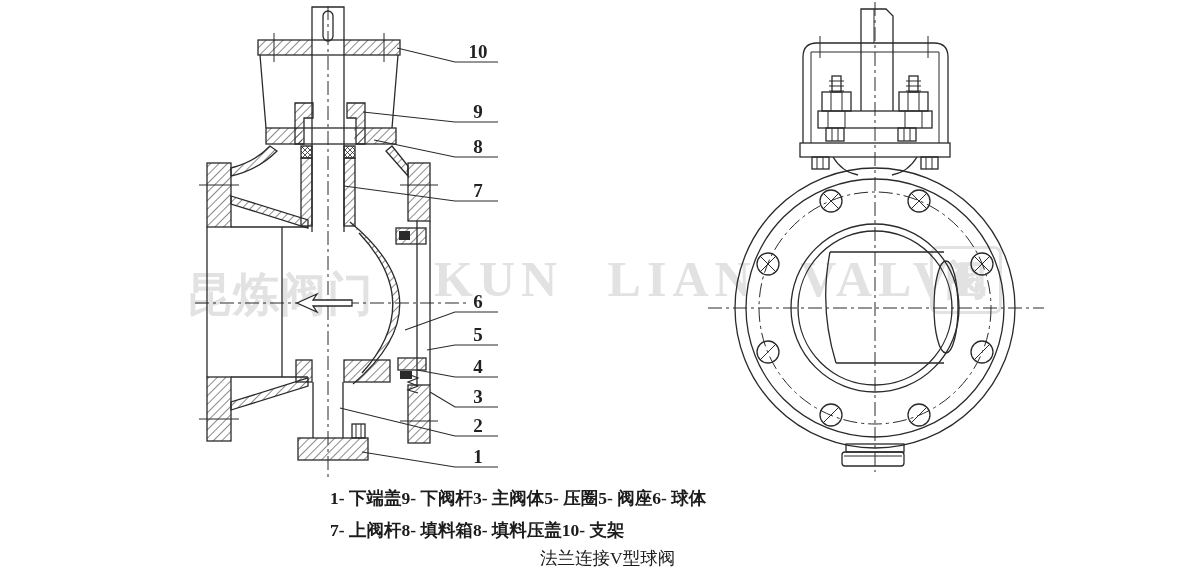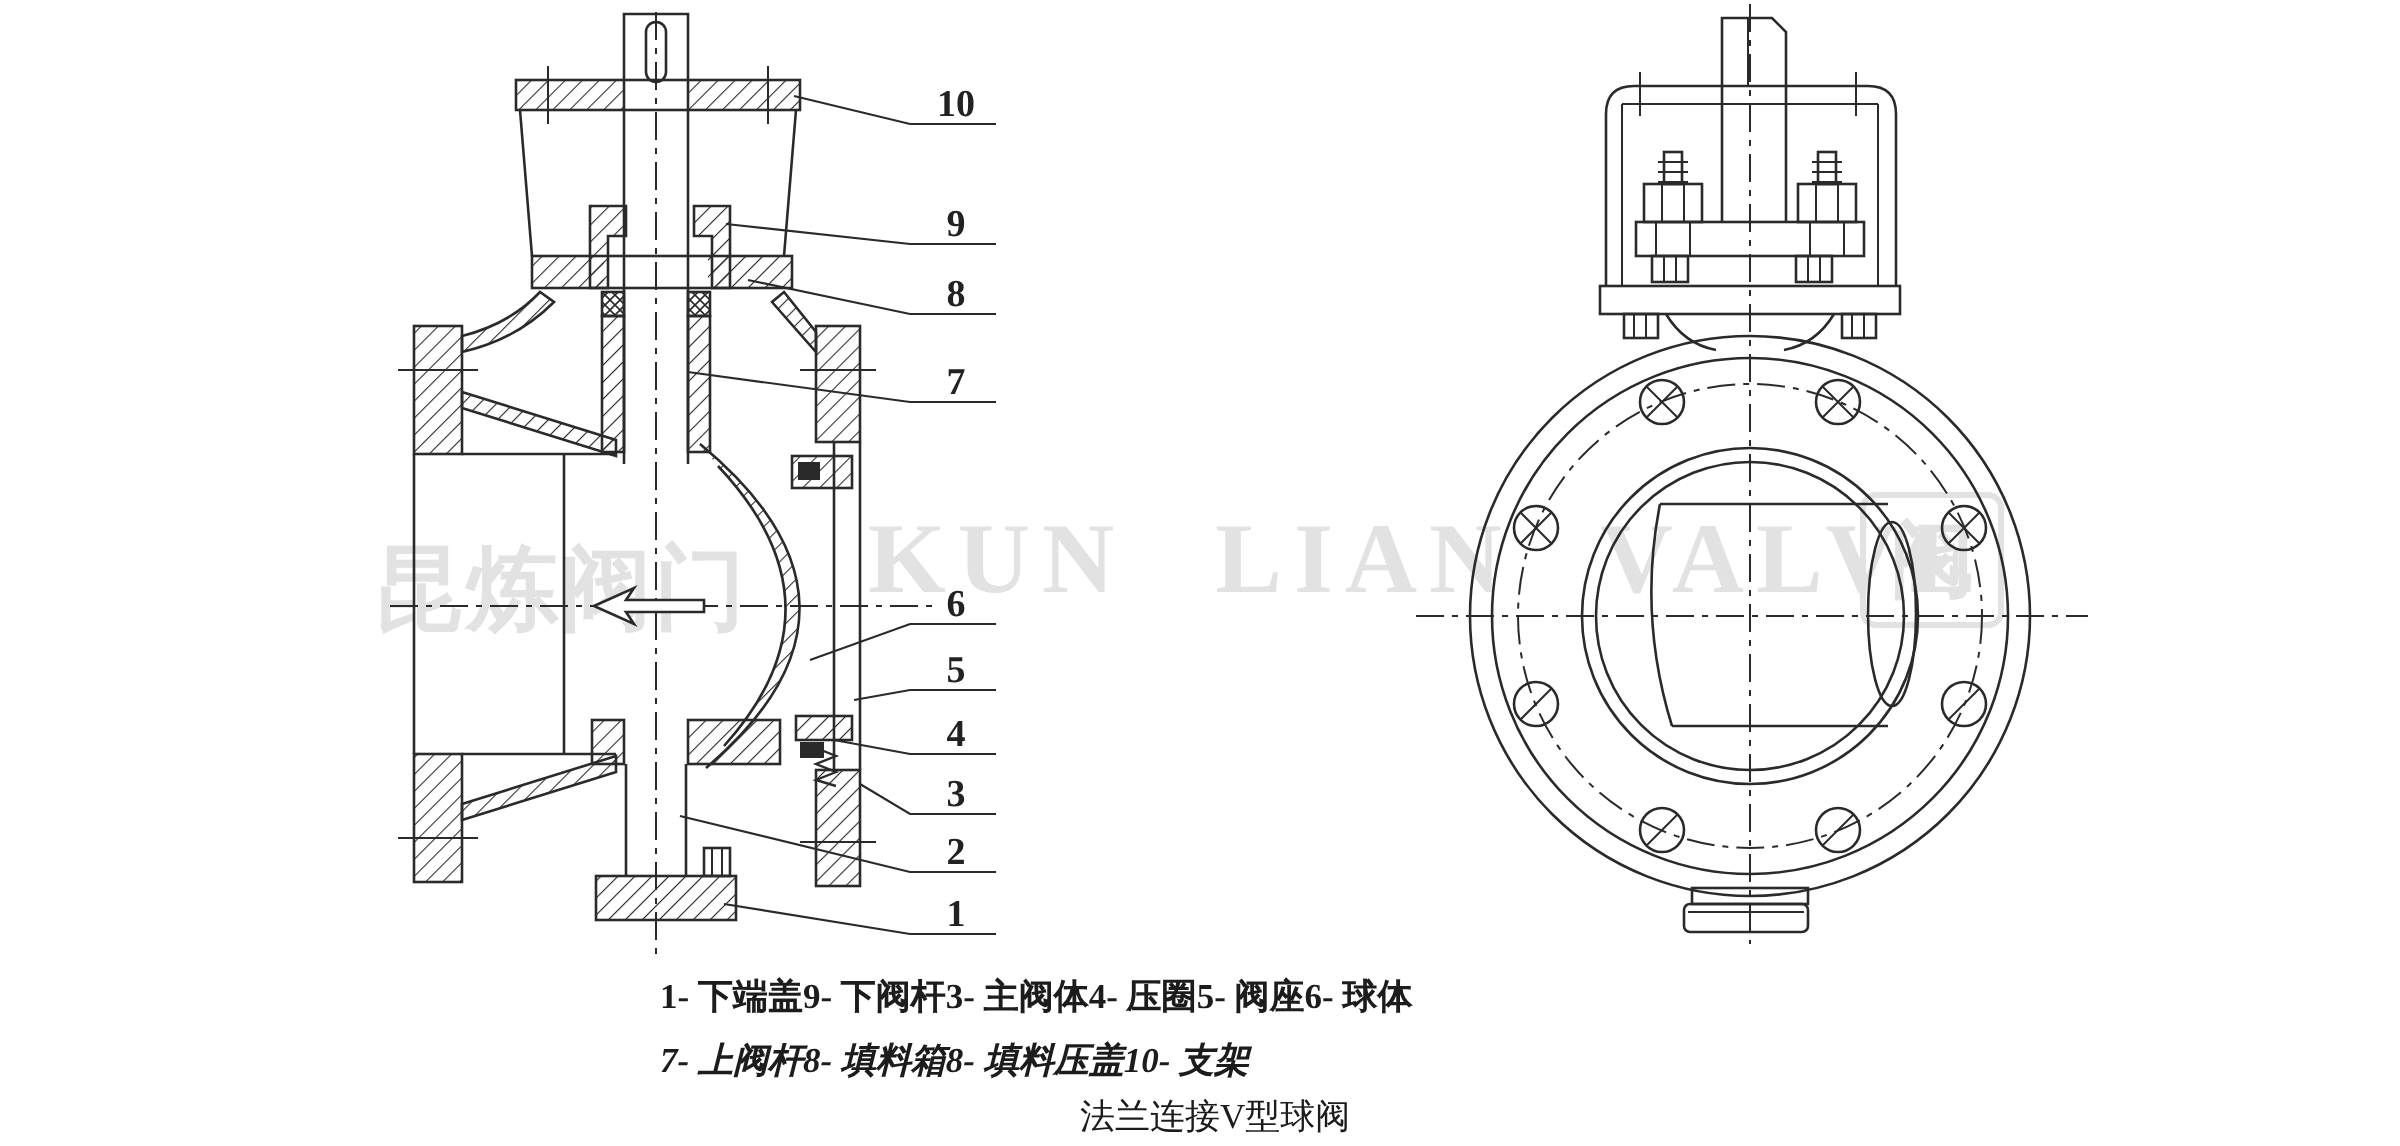--- a/index.html
+++ b/index.html
@@ -15,21 +15,21 @@
            font-size:42px;font-weight:bold;}
   
   svg.drawing{position:absolute;left:0;top:0;z-index:1;}
   .cl{stroke-dasharray:14 4 3 4;stroke-width:1;}
   .thin{stroke-width:1;}
   .co-num{font-family:"Liberation Serif",serif;font-size:19px;font-weight:bold;fill:#222;}
   
   .legend{position:absolute;inset:0;z-index:2;color:#1c1c1c;}
   .legend-row{position:absolute;display:flex;font-size:17.5px;font-weight:bold;white-space:nowrap;}
   .legend-row-1{left:330px;top:486px;}
-  .legend-row-2{left:330px;top:518px;font-style:italic;}
+  .legend-row-2{left:330px;top:518px;}
   .caption{position:absolute;left:540px;top:546px;font-size:17.5px;font-weight:normal;white-space:nowrap;}
 </style>
 </head>
 <body>
 
 <div class="stage">
 
   <div class="watermark">
     <span class="wm-cn">昆炼阀门</span>
     <span class="wm-en">KUN LIAN VALVE</span>
@@ -205,21 +205,21 @@
       <rect x="842" y="452" width="62" height="14" rx="3"></rect>
       <path class="thin" d="M844 456 H902"></path>
     </g>
   </svg>
 
   <div class="legend">
     <div class="legend-row legend-row-1">
       <span>1- 下端盖</span>
       <span>9- 下阀杆</span>
       <span>3- 主阀体</span>
-      <span>4- 压圈</span>
+      <span>5- 压圈</span>
       <span>5- 阀座</span>
       <span>6- 球体</span>
     </div>
     <div class="legend-row legend-row-2">
       <span>7- 上阀杆</span>
       <span>8- 填料箱</span>
       <span>8- 填料压盖</span>
       <span>10- 支架</span>
     </div>
     <div class="caption">法兰连接V型球阀</div>

